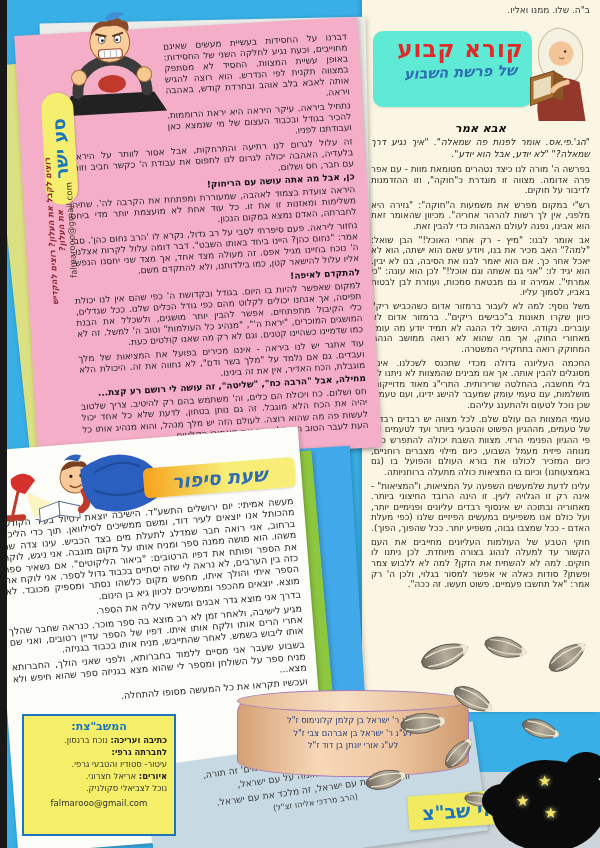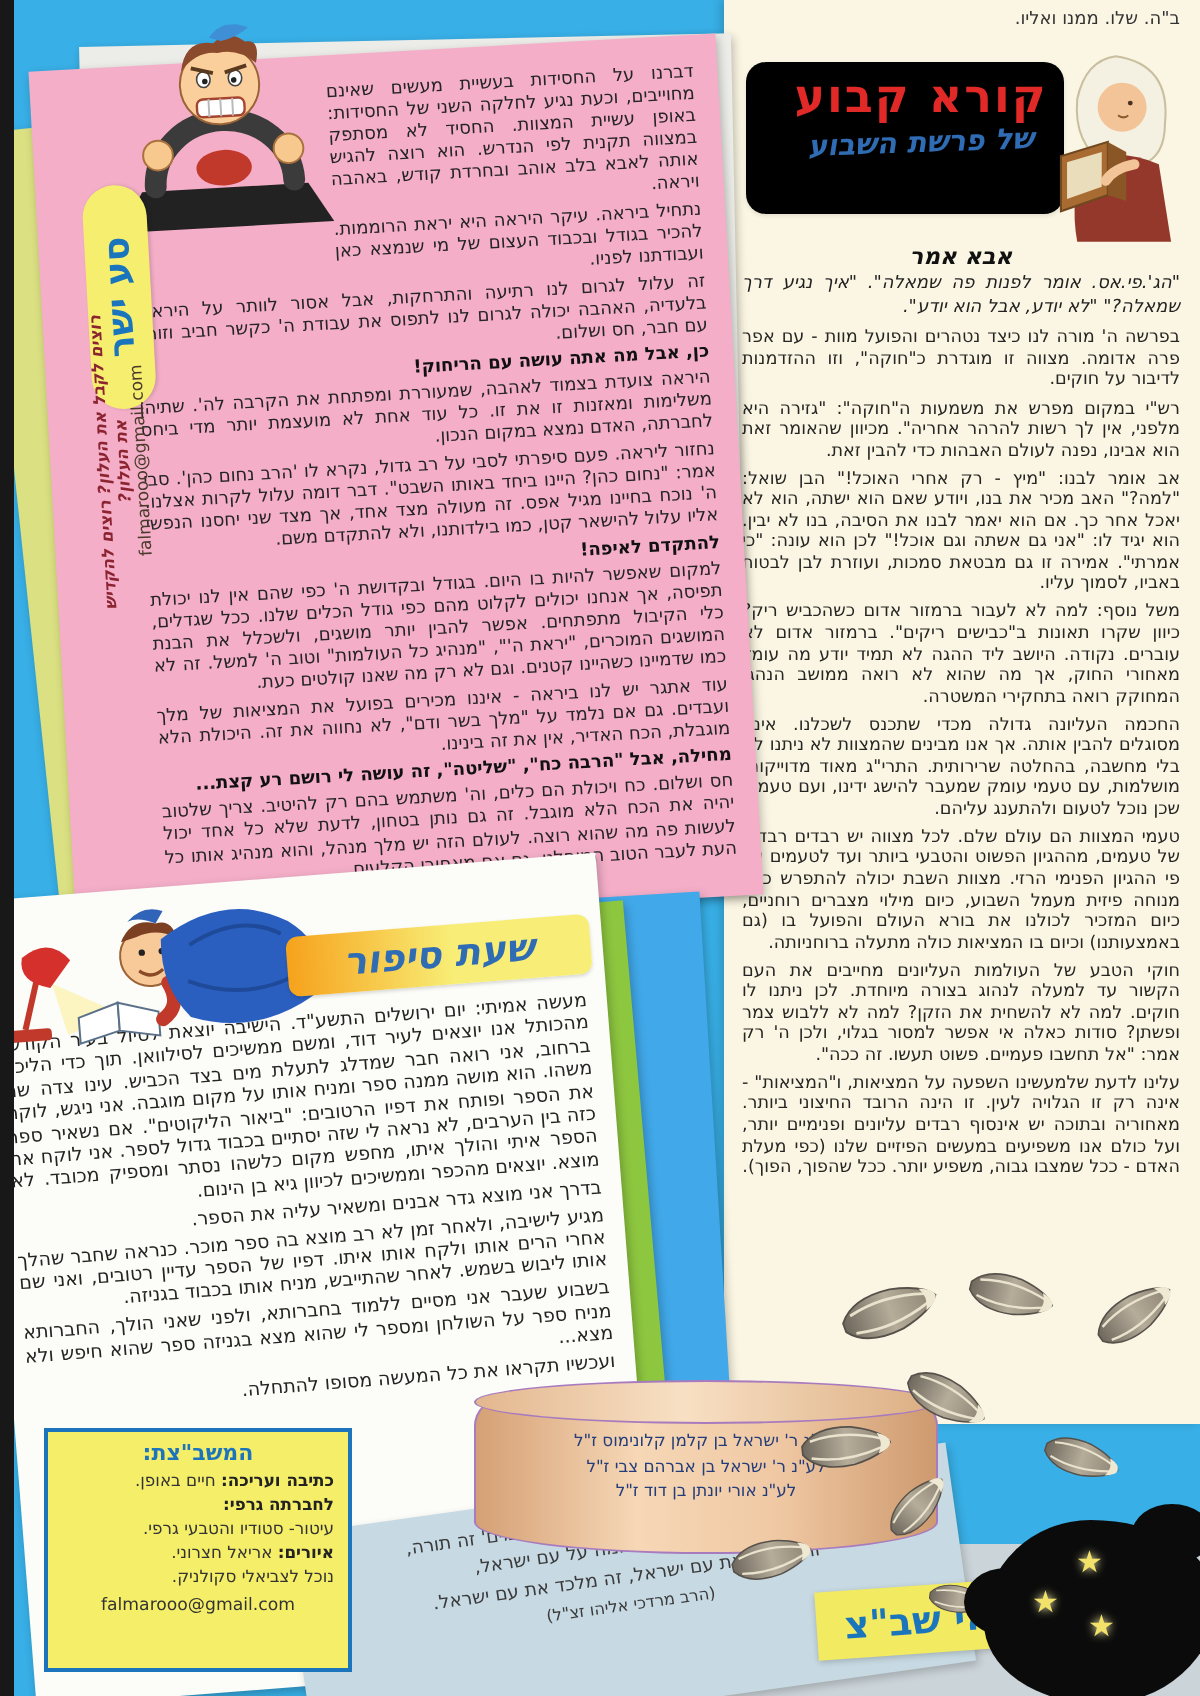--- a/index.html
+++ b/index.html
@@ -8,21 +8,21 @@
   .page *{box-sizing:border-box;}
 
   
   .left-edge{position:absolute;left:0;top:0;width:7px;height:100%;background:#181818;z-index:60;}
 
   
   .cream-col{position:absolute;right:0;top:0;width:238px;height:712px;background:#FBF6E3;
              padding:5px 10px 0 9px;z-index:5;box-shadow:-2px 0 4px rgba(0,0,0,.15);}
   .bsd{font-size:9px;color:#333;text-align:right;margin-bottom:2px;}
   .masthead{position:relative;height:104px;}
-  .kore-box{position:absolute;right:58px;left:2px;top:14px;height:76px;background:#000000;
+  .kore-box{position:absolute;right:58px;left:2px;top:14px;height:76px;background:#5eead4;
             border-radius:10px;padding-top:7px;text-align:center;box-shadow:0 1px 2px rgba(0,0,0,.1);padding-left:16px;}
   .kore-title{color:#E12A28;font-weight:bold;font-size:23px;letter-spacing:1px;line-height:1;}
   .kore-sub{color:#2F6CB3;font-weight:bold;font-style:italic;font-size:14.5px;transform:rotate(-2deg);margin-top:3px;}
   .woman{position:absolute;right:-4px;top:6px;width:72px;height:102px;}
   .aba-amar{text-align:center;font-weight:bold;font-size:11.5px;color:#111;margin:0 0 2px;font-style:italic;}
   .rc-quote{font-style:italic;font-size:9px;line-height:1.3;text-align:justify;color:#222;margin:0 0 4px;}
   .rc-p{font-size:8.8px;line-height:1.2;text-align:justify;color:#262624;margin:0 0 3.5px;}
 
   
   .sheet{position:absolute;box-shadow:1px 2px 5px rgba(0,0,0,.25);}
@@ -115,28 +115,28 @@
         <path d="M36,34 q3,2 5,0" stroke="#8a5a33" stroke-width="1" fill="none"></path>
         <path d="M20,56 Q38,50 56,58 L62,96 L16,96 Q12,74 20,56 Z" fill="#93382B"></path>
         <path d="M8,54 L31,47 L31,73 L8,81 Z" fill="#A86B32" stroke="#70481F" stroke-width="1"></path>
         <path d="M11,57 L28,52 L28,69 L11,75 Z" fill="#EADDBC"></path>
         <path d="M31,47 L40,52 L40,76 L31,73 Z" fill="#8a5626"></path>
         <path d="M44,58 Q34,60 30,66" stroke="#F3C497" stroke-width="5" fill="none" stroke-linecap="round"></path>
       </svg>
     </div>
     <div class="aba-amar">אבא אמר</div>
     <p class="rc-quote">"הג'.פי.אס. אומר לפנות פה שמאלה". "איך נגיע דרך שמאלה?" "לא יודע, אבל הוא יודע".</p>
-    <p class="rc-p">בפרשה ה' מורה לנו כיצד נטהרים והפועל מוות - עם אפר פרה אדומה. מצווה זו מוגדרת כ"חוקה", וזו ההזדמנות לדיבור על חוקים.</p>
+    <p class="rc-p">בפרשה ה' מורה לנו כיצד נטהרים מטומאת מוות - עם אפר פרה אדומה. מצווה זו מוגדרת כ"חוקה", וזו ההזדמנות לדיבור על חוקים.</p>
     <p class="rc-p">רש"י במקום מפרש את משמעות ה"חוקה": "גזירה היא מלפני, אין לך רשות להרהר אחריה". מכיוון שהאומר זאת הוא אבינו, נפנה לעולם האבהות כדי להבין זאת.</p>
     <p class="rc-p">אב אומר לבנו: "מיץ - רק אחרי האוכל!" הבן שואל: "למה?" האב מכיר את בנו, ויודע שאם הוא ישתה, הוא לא יאכל אחר כך. אם הוא יאמר לבנו את הסיבה, בנו לא יבין. הוא יגיד לו: "אני גם אשתה וגם אוכל!" לכן הוא עונה: "כי אמרתי". אמירה זו גם מבטאת סמכות, ועוזרת לבן לבטוח באביו, לסמוך עליו.</p>
     <p class="rc-p">משל נוסף: למה לא לעבור ברמזור אדום כשהכביש ריק? כיוון שקרו תאונות ב"כבישים ריקים". ברמזור אדום לא עוברים. נקודה. היושב ליד ההגה לא תמיד יודע מה עומד מאחורי החוק, אך מה שהוא לא רואה ממושב הנהג, המחוקק רואה בתחקירי המשטרה.</p>
     <p class="rc-p">החכמה העליונה גדולה מכדי שתכנס לשכלנו. איננו מסוגלים להבין אותה. אך אנו מבינים שהמצוות לא ניתנו לנו בלי מחשבה, בהחלטה שרירותית. התרי"ג מאוד מדוייקות, מושלמות, עם טעמי עומק שמעבר להישג ידינו, ועם טעמים שכן נוכל לטעום ולהתענג עליהם.</p>
     <p class="rc-p">טעמי המצוות הם עולם שלם. לכל מצווה יש רבדים רבדים של טעמים, מההגיון הפשוט והטבעי ביותר ועד לטעמים על פי ההגיון הפנימי הרזי. מצוות השבת יכולה להתפרש כיום מנוחה פיזית מעמל השבוע, כיום מילוי מצברים רוחניים, כיום המזכיר לכולנו את בורא העולם והפועל בו (גם באמצעותנו) וכיום בו המציאות כולה מתעלה ברוחניותה.</p>
+    <p class="rc-p">עלינו לדעת שלמעשינו השפעה על המציאות, ו"המציאות" - אינה רק זו הגלויה לעין. זו הינה הרובד החיצוני ביותר. מאחוריה ובתוכה יש אינסוף רבדים עליונים ופנימיים יותר, ועל כולם אנו משפיעים במעשים הפיזיים שלנו (כפי מעלת האדם - ככל שמצבו גבוה, משפיע יותר. ככל שהפוך, הפוך).</p>
     <p class="rc-p">חוקי הטבע של העולמות העליונים מחייבים את העם הקשור עד למעלה לנהוג בצורה מיוחדת. לכן ניתנו לו חוקים. למה לא להשחית את הזקן? למה לא ללבוש צמר ופשתן? סודות כאלה אי אפשר למסור בגלוי, ולכן ה' רק אמר: "אל תחשבו פעמיים. פשוט תעשו. זה ככה".</p>
-    <p class="rc-p">עלינו לדעת שלמעשינו השפעה על המציאות, ו"המציאות" - אינה רק זו הגלויה לעין. זו הינה הרובד החיצוני ביותר. מאחוריה ובתוכה יש אינסוף רבדים עליונים ופנימיים יותר, ועל כולם אנו משפיעים במעשים הפיזיים שלנו (כפי מעלת האדם - ככל שמצבו גבוה, משפיע יותר. ככל שהפוך, הפוך).</p>
   </div>
 
   <div class="sheet sheet-white"></div>
   <div class="sheet sheet-lime"></div>
   <div class="sheet pink">
     <svg class="driver" viewBox="0 0 120 105">
       <polygon points="18,82 102,82 114,102 6,102" fill="#222"></polygon>
       <path d="M25,80 A35,32 0 1 1 95,80" fill="none" stroke="#3b3b3b" stroke-width="11" stroke-linecap="round"></path>
       <ellipse cx="60" cy="72" rx="14" ry="9" fill="#C0392B"></ellipse>
       <circle cx="27" cy="64" r="7.5" fill="#F8C98F" stroke="#a9713d" stroke-width="1"></circle>
@@ -208,21 +208,21 @@
       <p class="story-p">מגיע לישיבה, ולאחר זמן לא רב מוצא בה ספר מוכר. כנראה שחבר שהלך אחרי הרים אותו ולקח אותו איתו. דפיו של הספר עדיין רטובים, ואני שם אותו ליבוש בשמש. לאחר שהתייבש, מניח אותו בכבוד בגניזה.</p>
       <p class="story-p">בשבוע שעבר אני מסיים ללמוד בחברותא, ולפני שאני הולך, החברותא מניח ספר על השולחן ומספר לי שהוא מצא בגניזה ספר שהוא חיפש ולא מצא...</p>
       <p class="story-p">ועכשיו תקראו את כל המעשה מסופו להתחלה.</p>
     </div>
   </div>
 
   <div class="br-panel"></div>
 
   <div class="credits">
     <div class="credits-title">המשב"צת:</div>
-    <div class="credit-line"><b>כתיבה ועריכה:</b><span> חיים באופן.</span></div>
+    <div class="credit-line"><b>כתיבה ועריכה:</b><span> נוכח ברנסון.</span></div>
     <div class="credit-line"><b>לחברתה גרפי:</b><span></span></div>
     <div class="credit-line"><b></b><span>עיטור- סטודיו והטבעי גרפי.</span></div>
     <div class="credit-line"><b>איורים:</b><span> אריאל חצרוני.</span></div>
     <div class="credit-line"><b></b><span>נוכל לצביאלי סקולניק.</span></div>
     <div class="credits-mail">falmarooo@gmail.com</div>
   </div>
 
   <div class="note">
     <div class="note-line">"והמים להם חומה מימינם ומשמאלם" - 'מים' זה תורה,</div>
     <div class="note-line">אם יש תורה - זה חומה על עם ישראל,</div>

